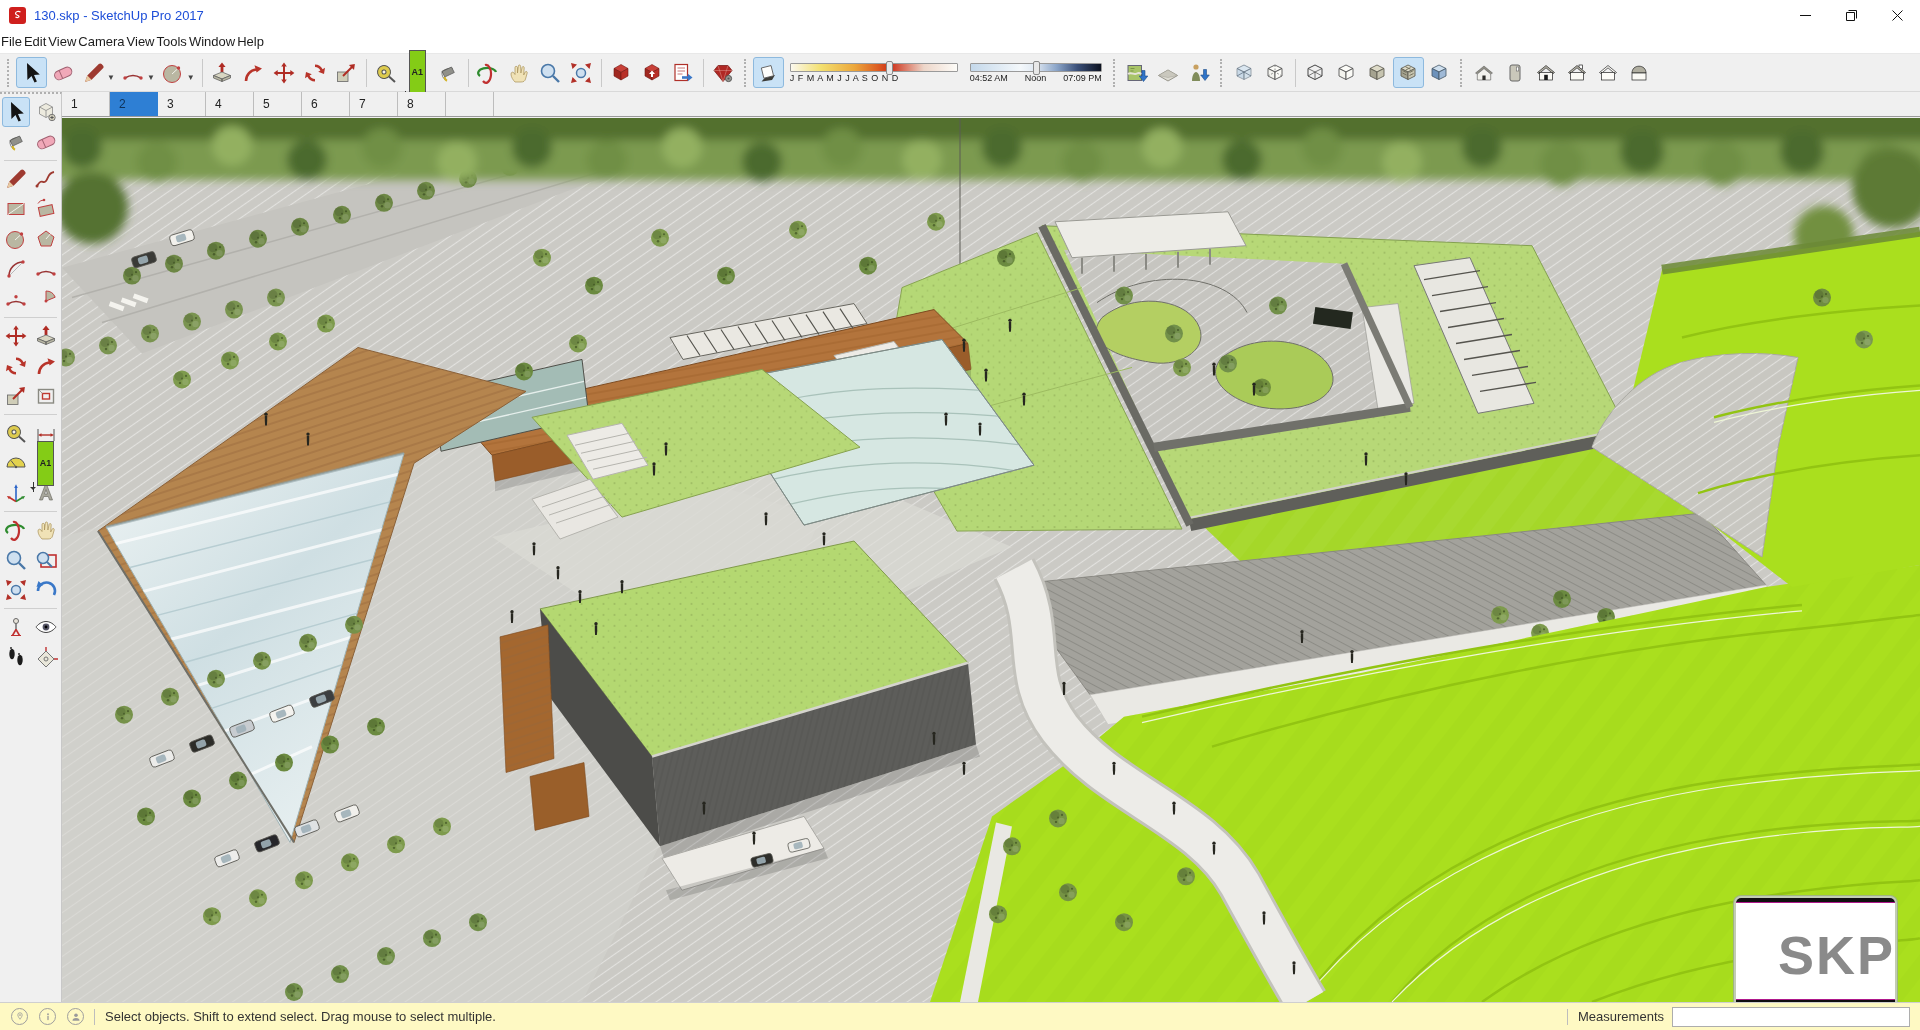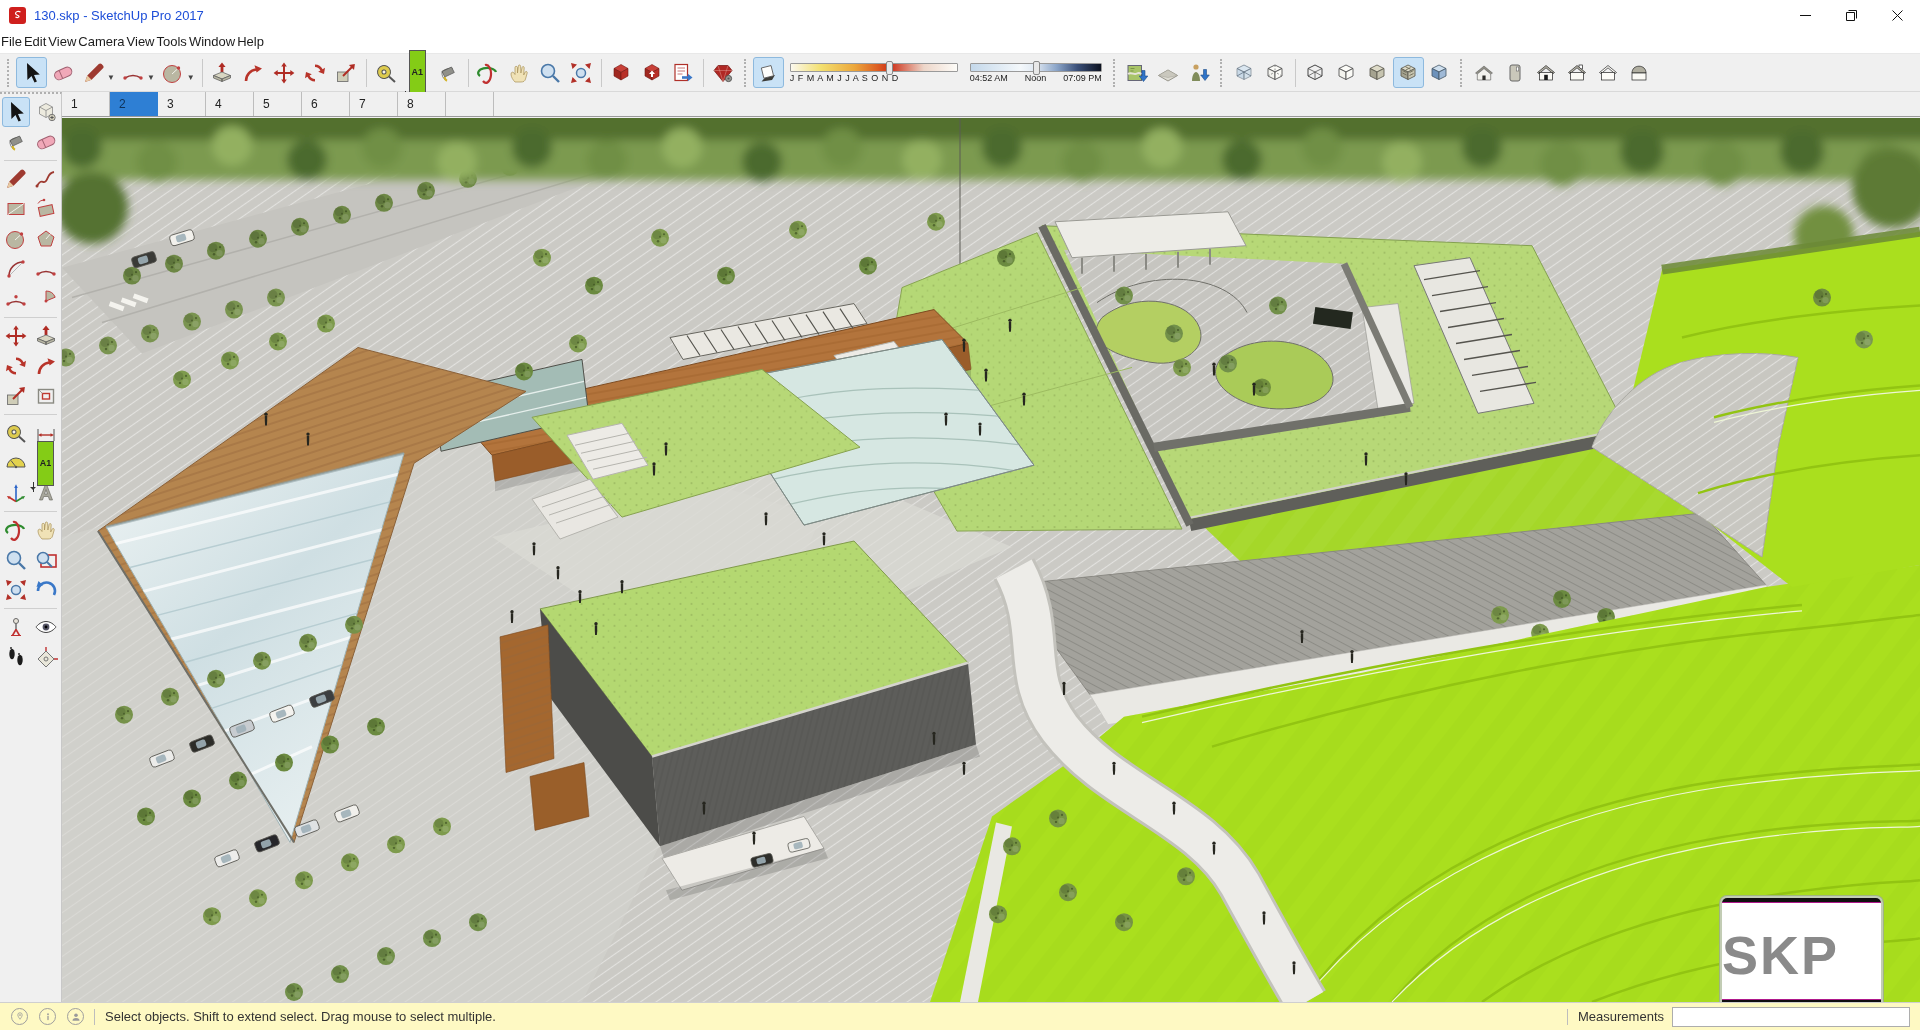--- a/index.html
+++ b/index.html
@@ -43,21 +43,21 @@
 .palette{position:absolute;left:0;top:92px;bottom:28px;width:62px;background:#f0f0f0;border-right:1px solid #c8c8c8;border-top:2px dotted #b0b0b0;padding-top:3px}
 .prow{display:flex;justify-content:center;gap:2px}
 .pbtn{width:28px;height:30px;display:flex;align-items:center;justify-content:center;border-radius:3px}
 .pbtn svg{width:24px;height:24px}
 .pbtn.active{background:#c9e2f6;border:1px solid #8db9de}
 .pdiv{height:1px;background:#cfcfcf;margin:3px 4px}
 
 .viewport{position:absolute;left:62px;top:118px;right:0;bottom:28px;overflow:hidden;background:#cbcac5}
 .viewport>svg{display:block;width:100%;height:100%}
 
-.watermark{position:absolute;right:37px;bottom:-12px;width:163px;height:118px;background:#fff;border:2px solid #c2ccb4;border-radius:7px;overflow:hidden;z-index:6;box-shadow:0 0 0 1px #9fb57f;display:flex;align-items:center;justify-content:flex-start}
+.watermark{position:absolute;right:23px;bottom:-12px;width:163px;height:118px;background:#fff;border:2px solid #c2ccb4;border-radius:7px;overflow:hidden;z-index:6;box-shadow:0 0 0 1px #9fb57f;display:flex;align-items:center;justify-content:flex-end}
 .watermark .topbar{position:absolute;top:0;left:0;right:0;height:5px;background:#101010;border-bottom:1px solid #b0188c}
 .watermark .botbar{position:absolute;bottom:0;left:0;right:0;height:13px;background:#101010;border-top:1px solid #b0188c}
 .watermark .skp{font-size:54px;font-weight:bold;color:#8a8a8a;letter-spacing:2px}
 
 .statusbar{position:absolute;left:0;bottom:0;right:0;height:28px;background:#fef9c3;border-top:1px solid #cfcfcf;display:flex;align-items:center;font-size:13px;color:#333}
 .sicon{width:17px;height:17px;border:1.5px solid #9e9e9e;border-radius:50%;margin-left:11px;display:flex;align-items:center;justify-content:center}
 .sicon svg{width:12px;height:12px}
 .sdiv{width:1px;height:16px;background:#bdbdbd;margin:0 10px}
 .meas{display:flex;align-items:center;margin-left:auto}
 .meas input{width:238px;height:20px;border:1px solid #adadad;background:#fff;margin:0 10px 0 8px;font-size:12px;padding:0 4px}

